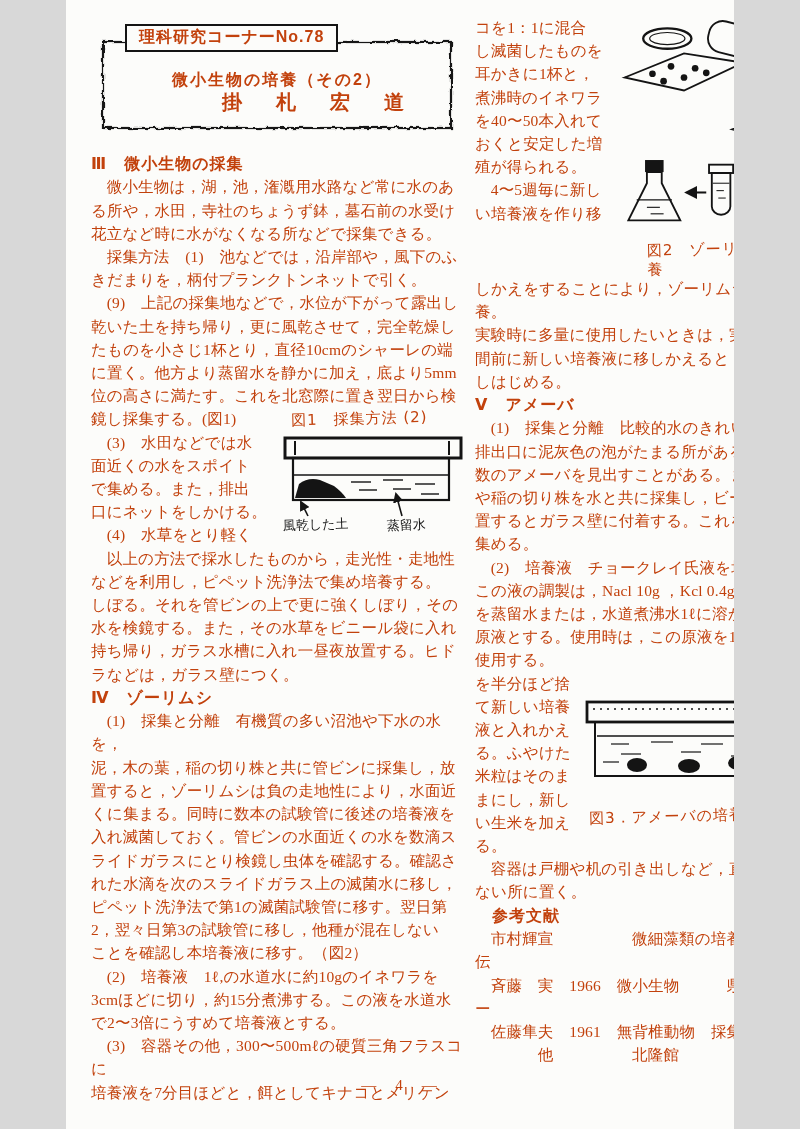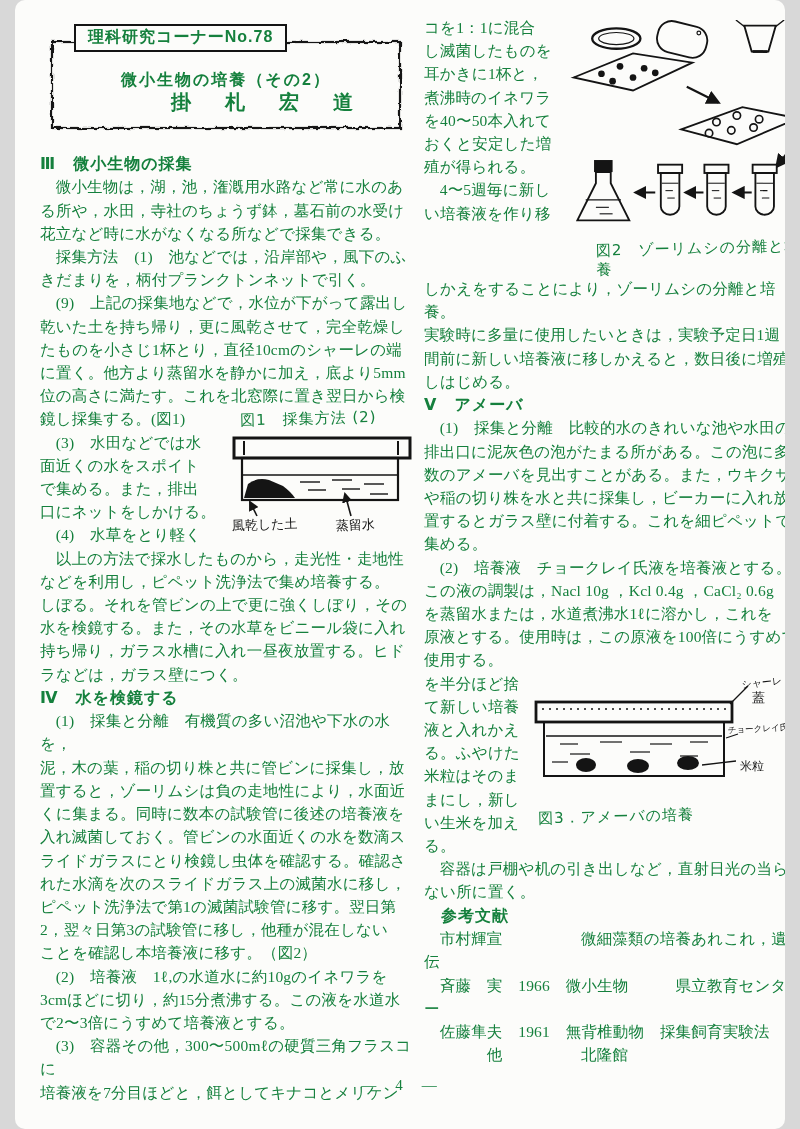--- a/index.html
+++ b/index.html
@@ -1,20 +1,19 @@
 <!DOCTYPE html>
 <html><head>
 <meta charset="utf-8">
 <style>
   html,body { margin:0; padding:0; background:#d8d8d8; }
   .page {
-    position:relative; width:770px; height:1129px; margin:0 auto;
-    background:#fcfcfa; color:#15803d; overflow:hidden;
+    position:relative; width:668px; height:1129px; margin:0 auto;
+    background:#fcfcfa; color:#c2410c; overflow:hidden;
     font-family:"Liberation Serif","DejaVu Serif",serif;
-    border-radius:10px;
   }
   .col { position:absolute; }
   .col-left  { left:25px;  top:22px; width:376px; }
   .col-right { left:409px; top:16px; width:378px; }
   .lines { white-space:pre-line; font-size:15.5px; line-height:23.2px; letter-spacing:0.2px; }
   .heading { font-weight:bold; font-size:16px; line-height:23.4px; letter-spacing:1px;
              font-family:"Liberation Sans","DejaVu Sans",sans-serif; }
   .row { display:flex; align-items:flex-start; }
   .row .txt { flex:0 0 auto; }
   .row .fig { flex:1 1 auto; }
@@ -125,21 +124,21 @@
         </svg>
       </div>
     </div>
 
     <div class="lines">　以上の方法で採水したものから，走光性・走地性
 などを利用し，ピペット洗浄法で集め培養する。</div>
     <div class="lines">しぼる。それを管ビンの上で更に強くしぼり，その
 水を検鏡する。また，その水草をビニール袋に入れ
 持ち帰り，ガラス水槽に入れ一昼夜放置する。ヒド
 ラなどは，ガラス壁につく。</div>
-    <div class="heading">Ⅳ　水を検鏡する</div>
+    <div class="heading">Ⅳ　ゾーリムシ</div>
     <div class="lines">　(1)　採集と分離　有機質の多い沼池や下水の水を，
 泥，木の葉，稲の切り株と共に管ビンに採集し，放
 置すると，ゾーリムシは負の走地性により，水面近
 くに集まる。同時に数本の試験管に後述の培養液を
 入れ滅菌しておく。管ビンの水面近くの水を数滴ス
 ライドガラスにとり検鏡し虫体を確認する。確認さ
 れた水滴を次のスライドガラス上の滅菌水に移し，
 ピペット洗浄法で第1の滅菌試験管に移す。翌日第
 2，翌々日第3の試験管に移し，他種が混在しない
 ことを確認し本培養液に移す。（図2）</div>

